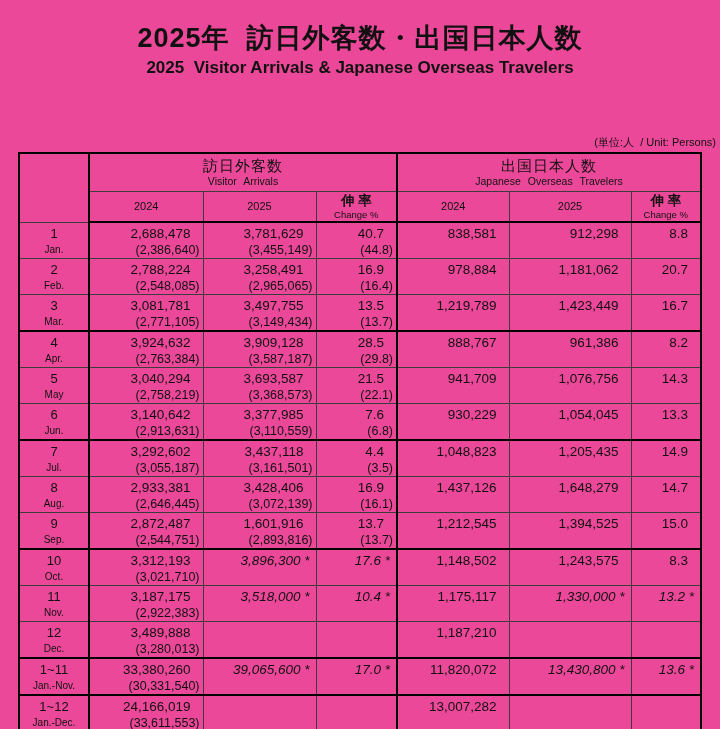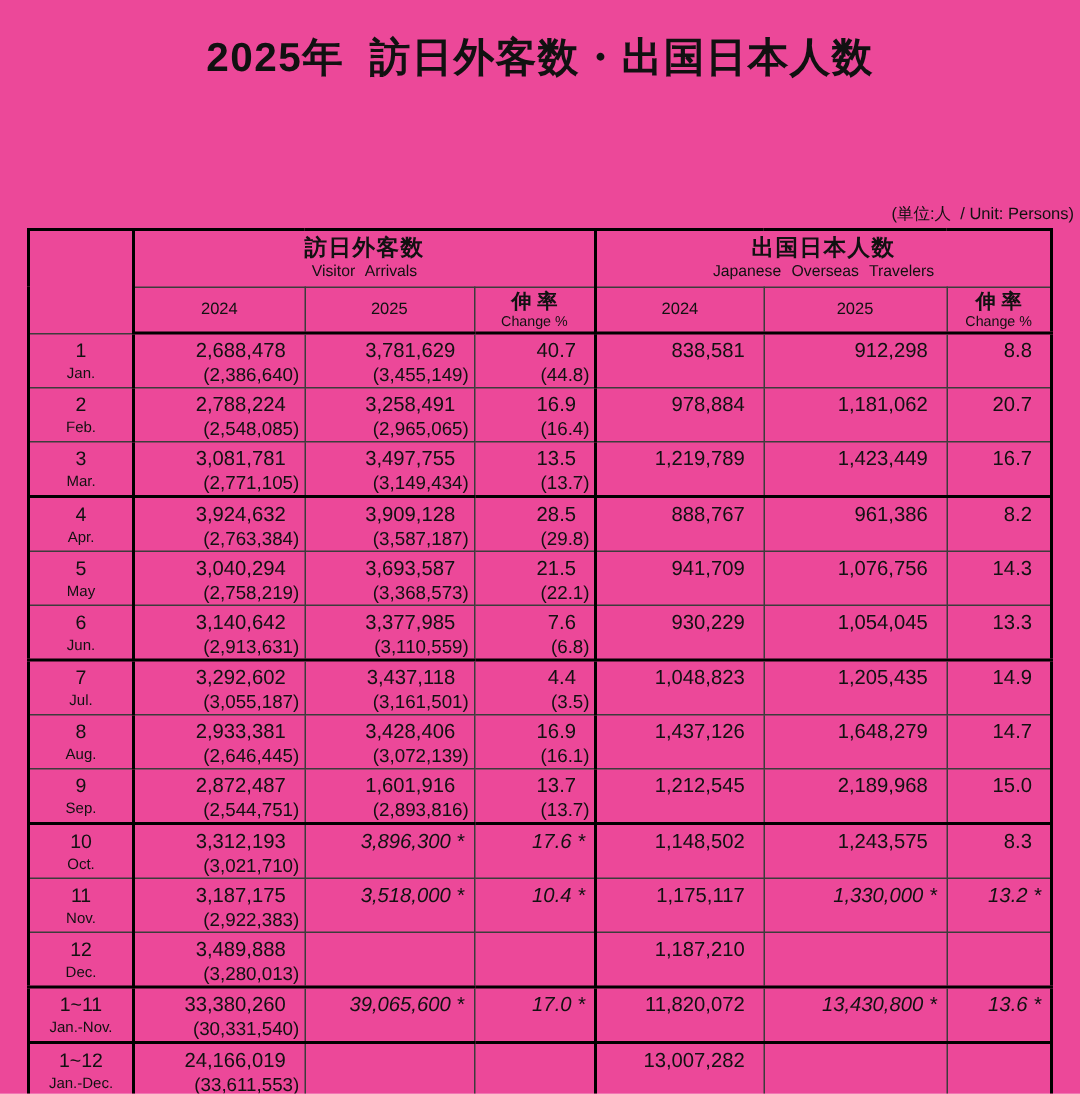--- a/index.html
+++ b/index.html
@@ -41,21 +41,21 @@
   .stats th, .stats td {
     border: 1px solid #3c3c3c;
     padding: 0; vertical-align: top;
     font-weight: normal;
   }
   
   .corner, .c-month, .g1, .sec-end { border-right: 2px solid #000 !important; }
 
   
   .h1row th { height: 38px; vertical-align: middle; }
-  .gjp { font-size: 15px; font-weight: 700; text-align: center; line-height: 19px; letter-spacing: 1px; }
+  .gjp { font-size: 15px; font-weight: 400; text-align: center; line-height: 19px; letter-spacing: 1px; }
   .gen { font-size: 10.5px; text-align: center; line-height: 13px; word-spacing: 4px; }
   .h2row th { height: 31px; vertical-align: middle; border-bottom: 2px solid #000; }
   .yh { font-size: 11px; text-align: center; margin-left: 44px; }
   .chjp { font-size: 13.5px; font-weight: 700; text-align: center; line-height: 16px; white-space: pre; }
   .chen { font-size: 9.5px; text-align: center; line-height: 11px; }
 
   
   .stats tbody td { height: 35px; }
   .thick-top td { border-top: 2px solid #000; }
   .c-month { text-align: center; }
@@ -65,20 +65,21 @@
   .v { font-size: 13.5px; line-height: 19px; padding: 1px 12px 0 0; white-space: pre; }
   .p { font-size: 12.5px; line-height: 15px; padding-right: 3px; white-space: pre; }
   .v.est { font-style: italic; padding-right: 6px; }
 </style>
 </head>
 <body>
 
 <div class="page">
 
   <h1 class="title-jp">2025年  訪日外客数・出国日本人数</h1>
+  <h2 class="title-en">2025  Visitor Arrivals &amp; Japanese Overseas Travelers</h2>
 
 
   <div class="unit-note">(単位:人  / Unit: Persons)</div>
 
   <table class="stats">
     <colgroup>
       <col style="width:70px">
         <col style="width:114px">
         <col style="width:113px">
         <col style="width:81px">
@@ -369,21 +370,21 @@
           </td>
           <td class="c-num sec-end">
             <div class="v">13.7</div>
             <div class="p">(13.7)</div>
           </td>
           <td class="c-num">
             <div class="v">1,212,545</div>
             <div class="p" style="visibility: hidden;">&nbsp;</div>
           </td>
           <td class="c-num">
-            <div class="v">2,189,968</div>
+            <div class="v">1,394,525</div>
             <div class="p" style="visibility: hidden;">&nbsp;</div>
           </td>
           <td class="c-num">
             <div class="v">15.0</div>
             <div class="p" style="visibility: hidden;">&nbsp;</div>
           </td>
         </tr>
         <tr class="thick-top">
           <td class="c-month">
             <div class="mnum">10</div>

